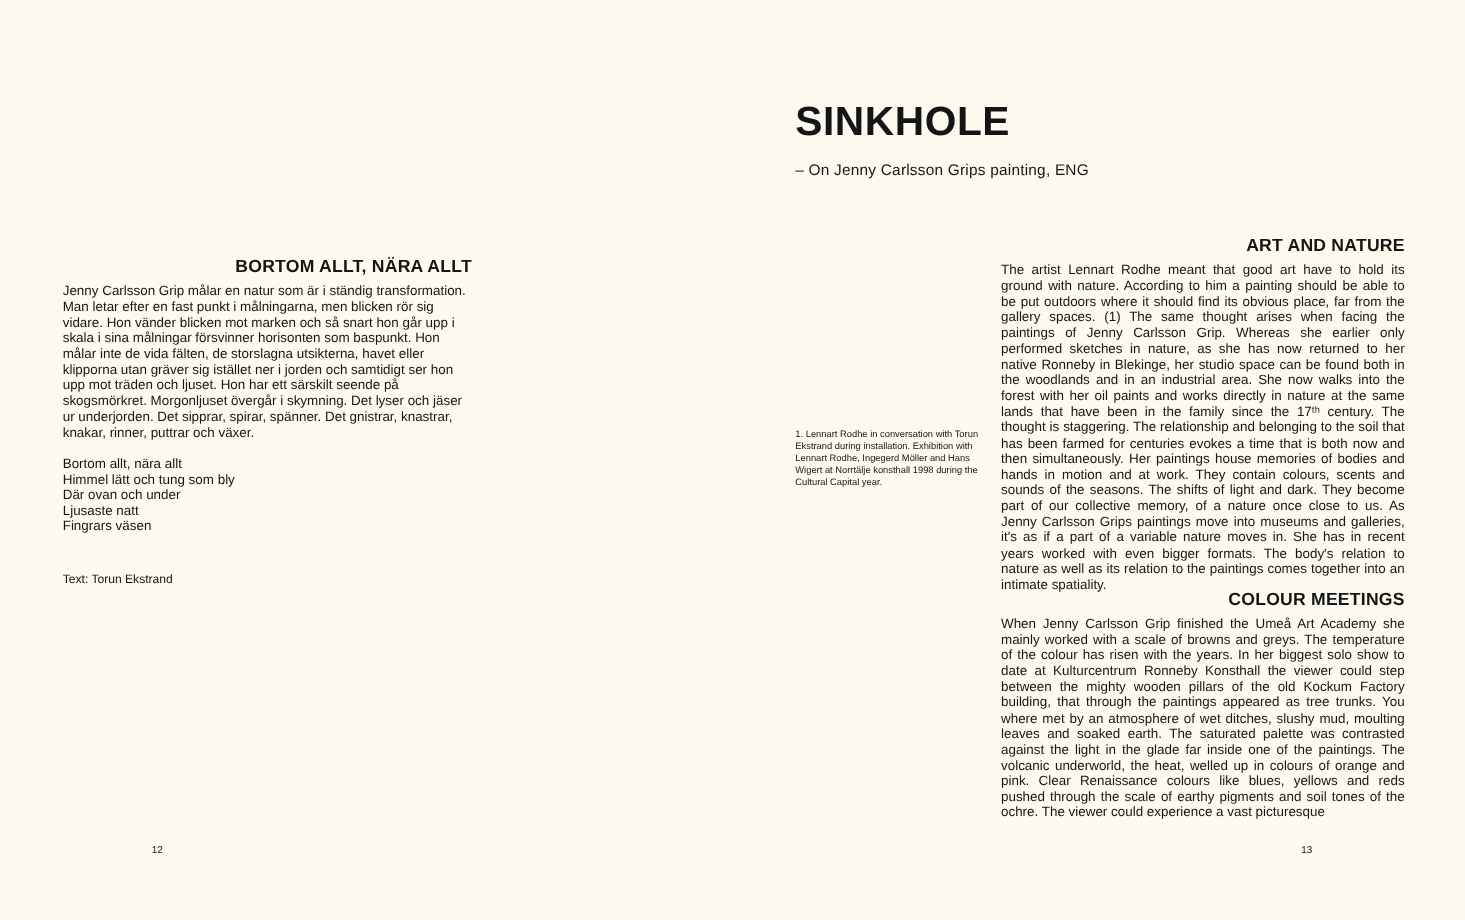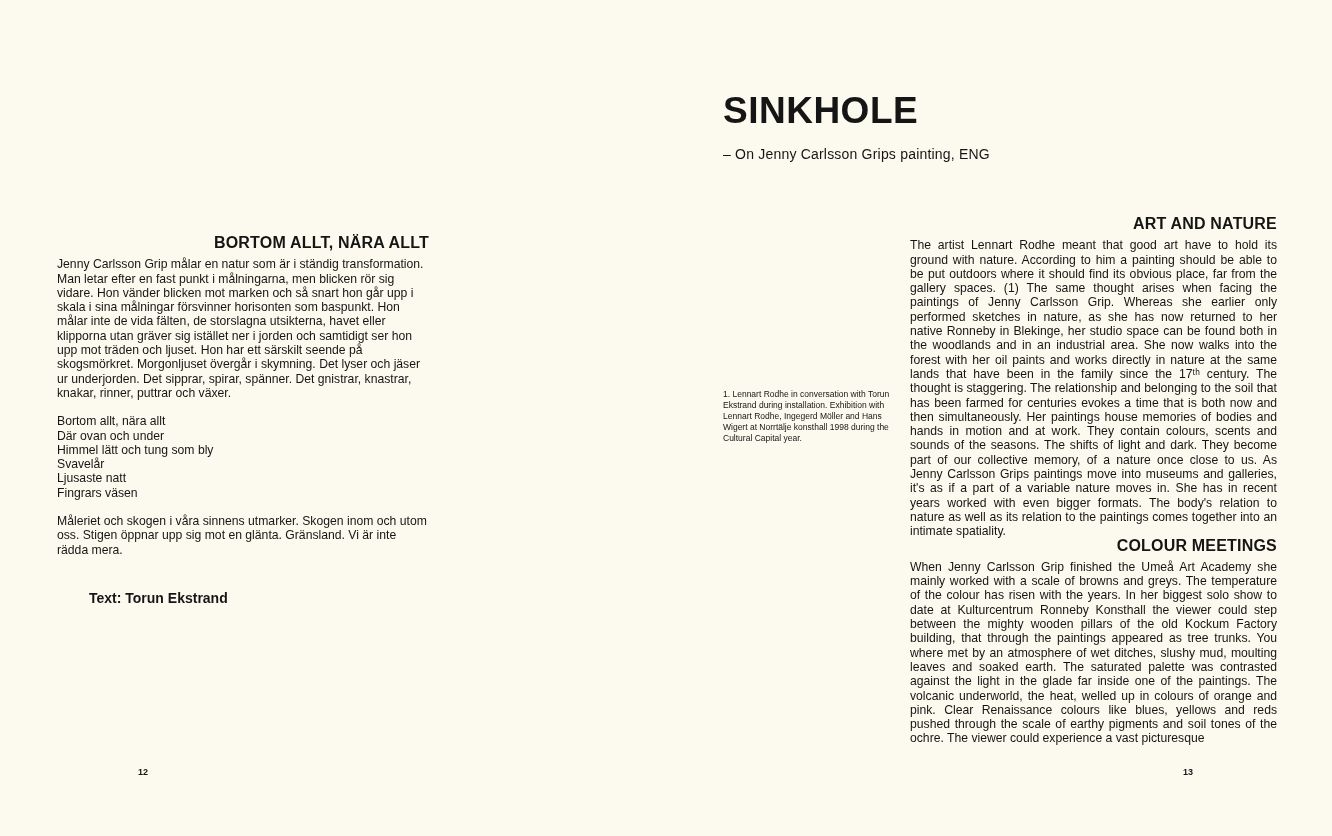--- a/index.html
+++ b/index.html
@@ -28,30 +28,30 @@
   .section-heading {
     font-size:16px;
     font-weight:bold;
     letter-spacing:0.2px;
     margin-bottom:7px;
     text-align:right;
   }
   .para { margin-bottom:14px; }
   .poem { margin-bottom:14px; }
   .poem-line { line-height:14.3px; }
-  .credit { margin-top:34px; font-size:14px; font-weight:bold;margin-left:32px; }
+  .credit { margin-top:34px; font-size:11px; font-weight:normal; }
 
   .footnote {
     position:absolute; left:723px; top:389px; width:170px;
     font-size:8.5px; font-weight:normal; line-height:11px;
   }
 
   .section + .section { }
 
-  .pagenum { position:absolute; font-size:9px; font-weight:bold; }
+  .pagenum { position:absolute; font-size:9px; font-weight:normal; }
   .pagenum-left  { left:138px;  top:767px; }
   .pagenum-right { left:1183px; top:767px; }
 </style>
 </head>
 <body>
 
 <div>
 
   <header class="title-block">
     <h1 class="book-title">SINKHOLE</h1>
@@ -60,29 +60,27 @@
 
   <section class="col left-col">
     <h2 class="section-heading">BORTOM ALLT, NÄRA ALLT</h2>
 
     <div>
         <p class="para">Jenny Carlsson Grip målar en natur som är i ständig transformation. Man letar efter en fast punkt i målningarna, men blicken rör sig vidare. Hon vänder blicken mot marken och så snart hon går upp i skala i sina målningar försvinner horisonten som baspunkt. Hon målar inte de vida fälten, de storslagna utsikterna, havet eller klipporna utan gräver sig istället ner i jorden och samtidigt ser hon upp mot träden och ljuset. Hon har ett särskilt seende på skogsmörkret. Morgonljuset övergår i skymning. Det lyser och jäser ur underjorden. Det sipprar, spirar, spänner. Det gnistrar, knastrar, knakar, rinner, puttrar och växer.</p>
       </div>
 
     <div class="poem">
         <div class="poem-line">Bortom allt, nära allt</div>
+        <div class="poem-line">Himmel lätt och tung som bly</div>
         <div class="poem-line">Där ovan och under</div>
-        <div class="poem-line">Himmel lätt och tung som bly</div>
-        <div class="poem-line">Svavelår</div>
         <div class="poem-line">Ljusaste natt</div>
         <div class="poem-line">Fingrars väsen</div>
       </div>
 
     <div>
-        <p class="para">Måleriet och skogen i våra sinnens utmarker. Skogen inom och utom oss. Stigen öppnar upp sig mot en glänta. Gränsland. Vi är inte rädda mera.</p>
       </div>
 
     <p class="credit">Text: Torun Ekstrand</p>
   </section>
 
   <aside class="footnote">1. Lennart Rodhe in conversation with Torun Ekstrand during installation. Exhibition with Lennart Rodhe, Ingegerd Möller and Hans Wigert at Norrtälje konsthall 1998 during the Cultural Capital year.</aside>
 
   <section class="col right-col">
       <div class="section">
       <h2 class="section-heading">ART AND NATURE</h2>

